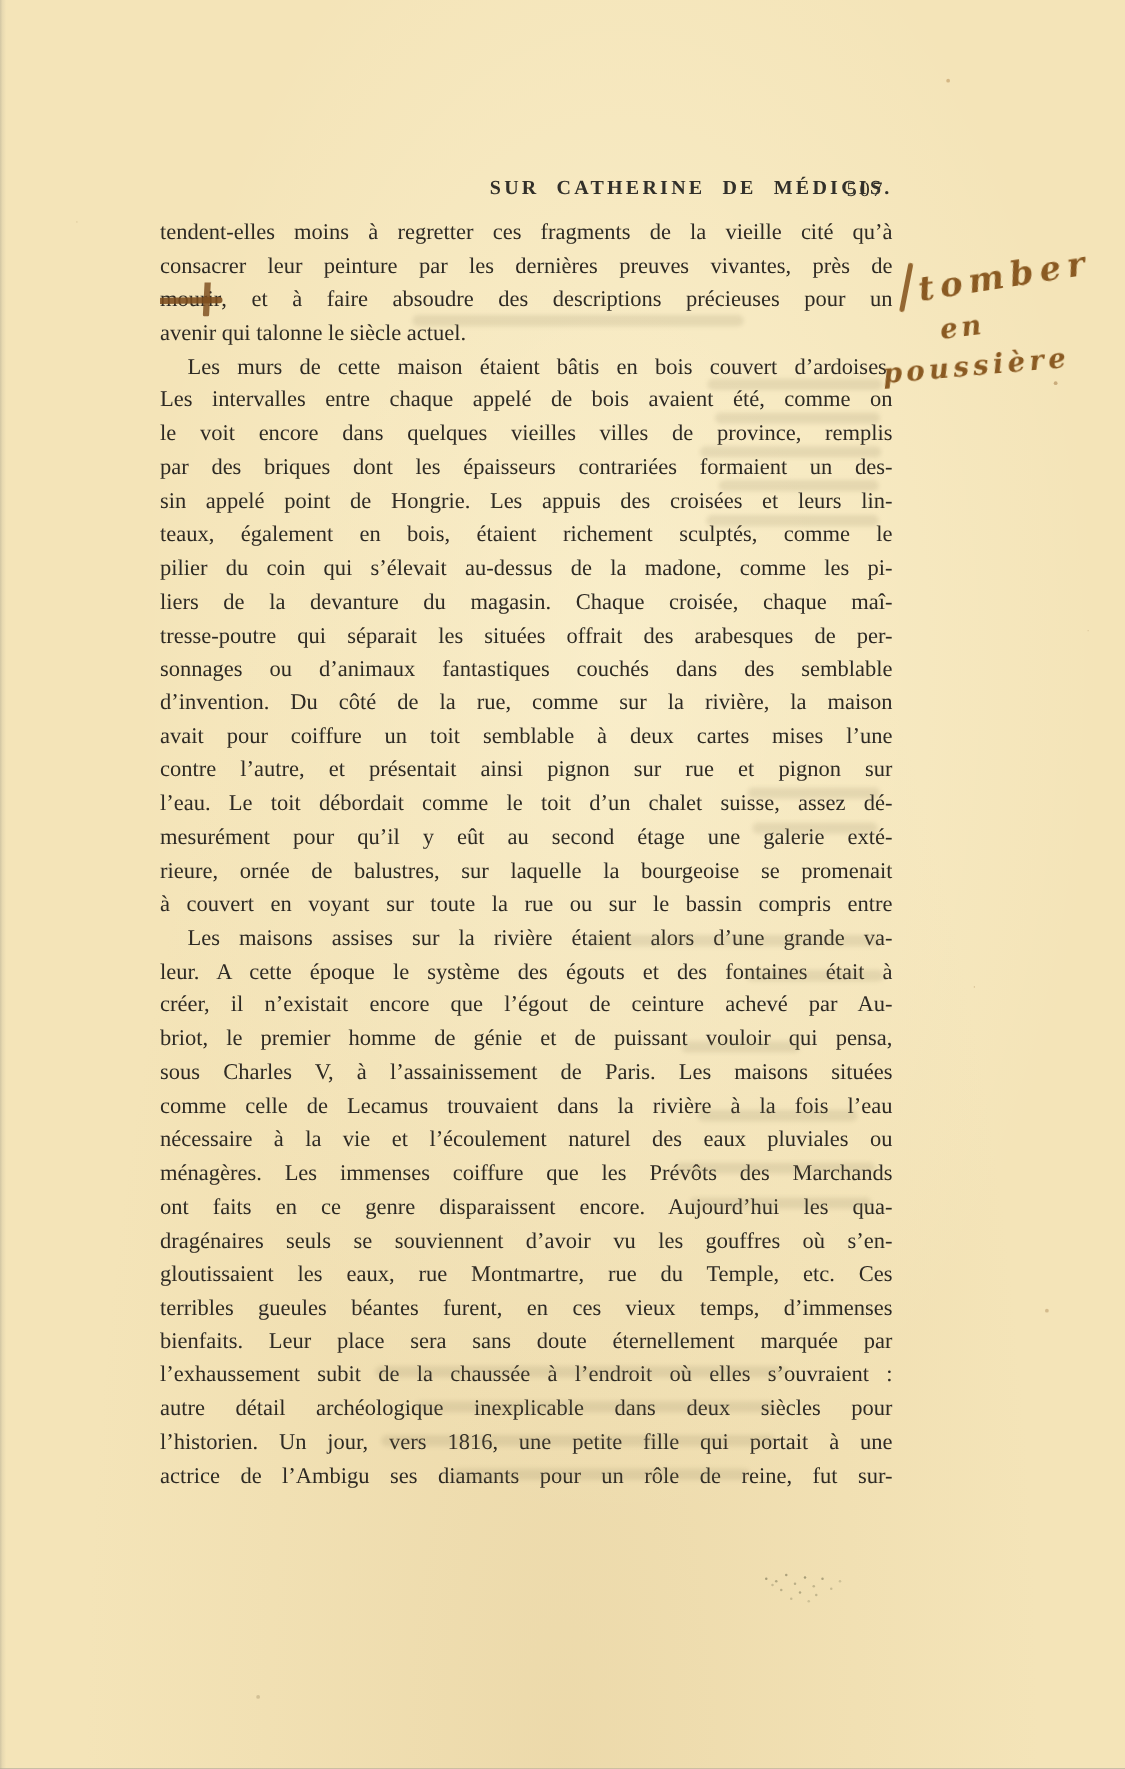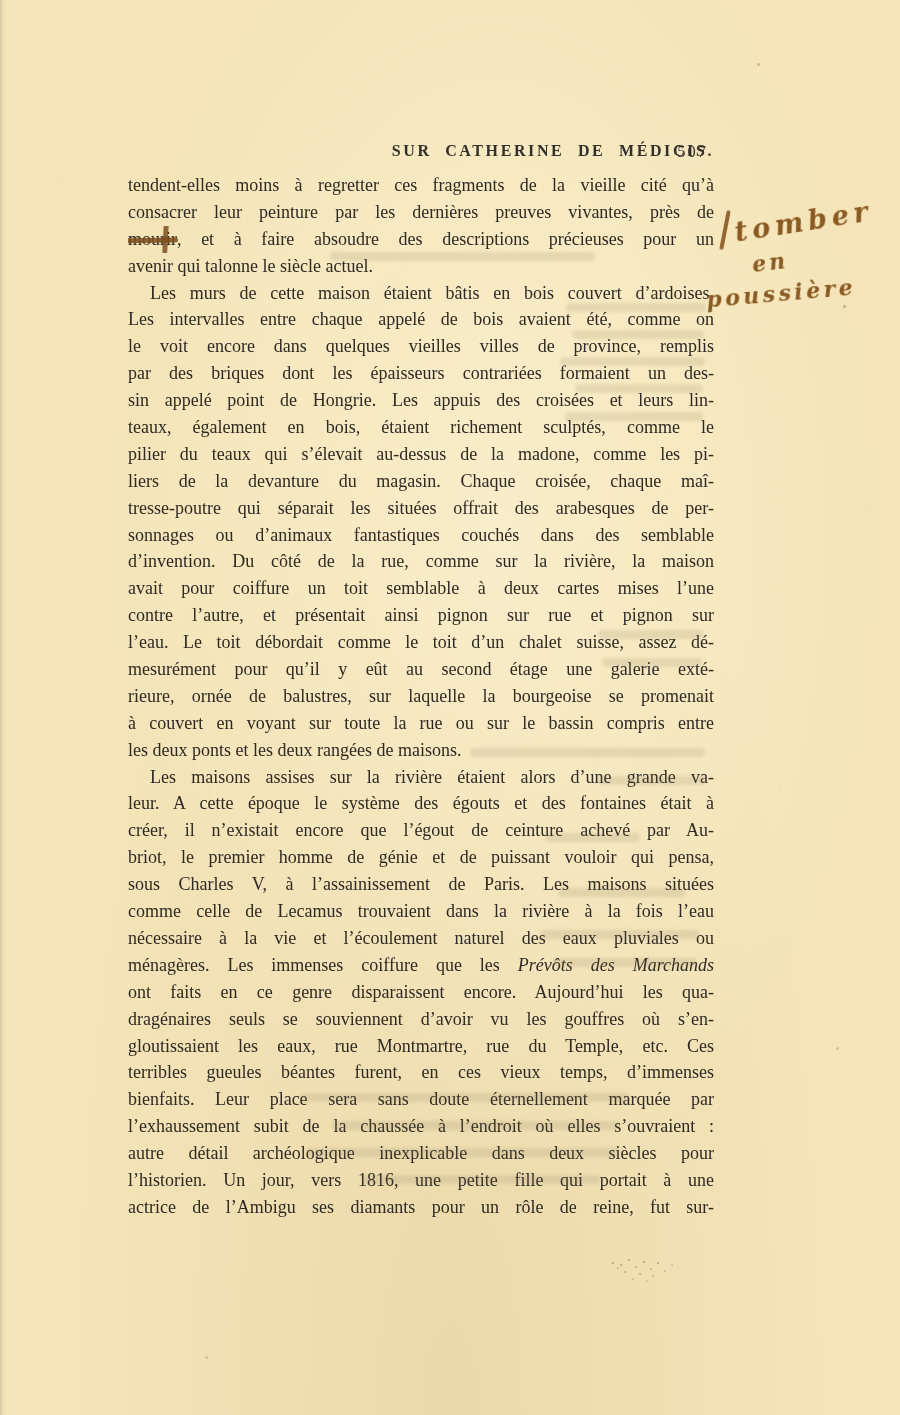--- a/index.html
+++ b/index.html
@@ -29,21 +29,21 @@
     position:absolute;left:128px;top:172px;width:586px;
     font-size:18px;
   }
   .line{
     height:26.9px;line-height:26.9px;overflow:hidden;
     text-align:justify;text-align-last:justify;
     white-space:normal;
   }
   .line.indent{text-indent:22px;}
   .line.para-end{text-align-last:left;}
-  .seg-italic{font-style:italic;}
+  .seg-italic{}
   
   .seg-strike{position:relative;display:inline-block;}
   .seg-strike::after{
     content:"";position:absolute;left:-9px;right:-1px;top:12px;height:4.5px;
     background:#7d4d1d;opacity:.88;border-radius:3px;transform:rotate(-.8deg);
   }
   .seg-strike::before{
     content:"";position:absolute;left:72%;top:-3px;width:5px;height:31px;
     background:#7d4d1d;opacity:.82;border-radius:3px;transform:rotate(3deg);
   }
@@ -108,32 +108,31 @@
       <div class="line"><span>tendent-elles moins à regretter ces fragments de la vieille cité qu’à</span></div>
       <div class="line"><span>consacrer leur peinture par les dernières preuves vivantes, près de</span></div>
       <div class="line"><span class="seg-strike">mourir</span><span>, et à faire absoudre des descriptions précieuses pour un</span></div>
       <div class="line para-end"><span>avenir qui talonne le siècle actuel.</span></div>
       <div class="line indent"><span>Les murs de cette maison étaient bâtis en bois couvert d’ardoises.</span></div>
       <div class="line"><span>Les intervalles entre chaque appelé de bois avaient été, comme on</span></div>
       <div class="line"><span>le voit encore dans quelques vieilles villes de province, remplis</span></div>
       <div class="line"><span>par des briques dont les épaisseurs contrariées formaient un des-</span></div>
       <div class="line"><span>sin appelé point de Hongrie. Les appuis des croisées et leurs lin-</span></div>
       <div class="line"><span>teaux, également en bois, étaient richement sculptés, comme le</span></div>
-      <div class="line"><span>pilier du teaux qui s’élevait au-dessus de la madone, comme les pi-</span></div>
+      <div class="line"><span>pilier du coin qui s’élevait au-dessus de la madone, comme les pi-</span></div>
       <div class="line"><span>liers de la devanture du magasin. Chaque croisée, chaque maî-</span></div>
       <div class="line"><span>tresse-poutre qui séparait les situées offrait des arabesques de per-</span></div>
       <div class="line"><span>sonnages ou d’animaux fantastiques couchés dans des semblable</span></div>
       <div class="line"><span>d’invention. Du côté de la rue, comme sur la rivière, la maison</span></div>
       <div class="line"><span>avait pour coiffure un toit semblable à deux cartes mises l’une</span></div>
       <div class="line"><span>contre l’autre, et présentait ainsi pignon sur rue et pignon sur</span></div>
       <div class="line"><span>l’eau. Le toit débordait comme le toit d’un chalet suisse, assez dé-</span></div>
       <div class="line"><span>mesurément pour qu’il y eût au second étage une galerie exté-</span></div>
       <div class="line"><span>rieure, ornée de balustres, sur laquelle la bourgeoise se promenait</span></div>
       <div class="line"><span>à couvert en voyant sur toute la rue ou sur le bassin compris entre</span></div>
-      <div class="line para-end"><span>les deux ponts et les deux rangées de maisons.</span></div>
       <div class="line indent"><span>Les maisons assises sur la rivière étaient alors d’une grande va-</span></div>
       <div class="line"><span>leur. A cette époque le système des égouts et des fontaines était à</span></div>
       <div class="line"><span>créer, il n’existait encore que l’égout de ceinture achevé par Au-</span></div>
       <div class="line"><span>briot, le premier homme de génie et de puissant vouloir qui pensa,</span></div>
       <div class="line"><span>sous Charles V, à l’assainissement de Paris. Les maisons situées</span></div>
       <div class="line"><span>comme celle de Lecamus trouvaient dans la rivière à la fois l’eau</span></div>
       <div class="line"><span>nécessaire à la vie et l’écoulement naturel des eaux pluviales ou</span></div>
       <div class="line"><span>ménagères. Les immenses coiffure que les </span><span class="seg-italic">Prévôts des Marchands</span></div>
       <div class="line"><span>ont faits en ce genre disparaissent encore. Aujourd’hui les qua-</span></div>
       <div class="line"><span>dragénaires seuls se souviennent d’avoir vu les gouffres où s’en-</span></div>

